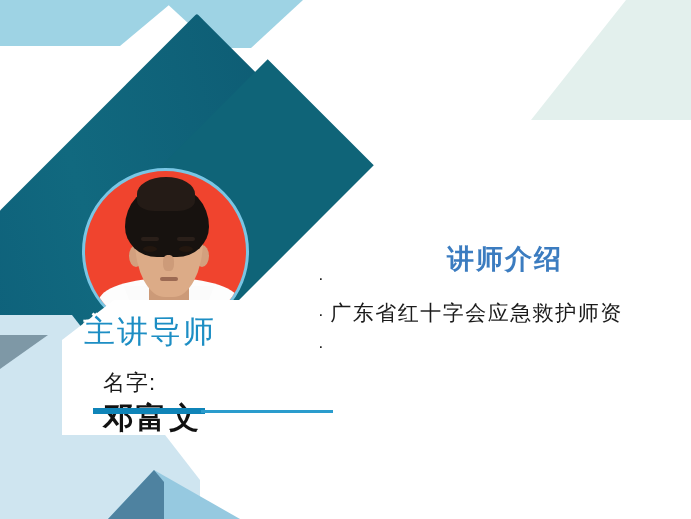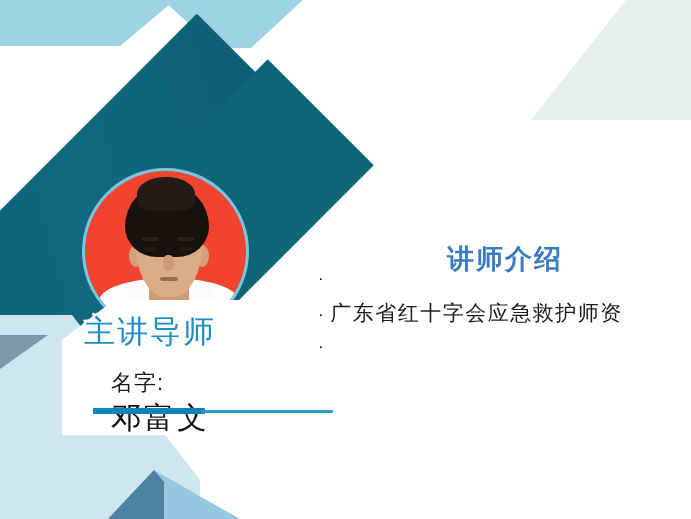--- a/index.html
+++ b/index.html
@@ -230,24 +230,23 @@
     white-space: nowrap;
     flex-direction: column;
   }
   .name-label {
     font-size: 22px;
     color: #1a1a1a;
     letter-spacing: 1px;
   }
   .name-value {
     font-size: 30px;
-    font-weight: 400;
+    font-weight: 700;
     color: #111111;
     letter-spacing: 3px;
-    margin-left: 8px;
     text-align: center;
   }
   .rule-wrap {
     position: absolute;
     left: 93px; top: 408px;
     width: 240px; height: 8px;
   }
   .rule-thick {
     position: absolute;
     left: 0; top: 0;

